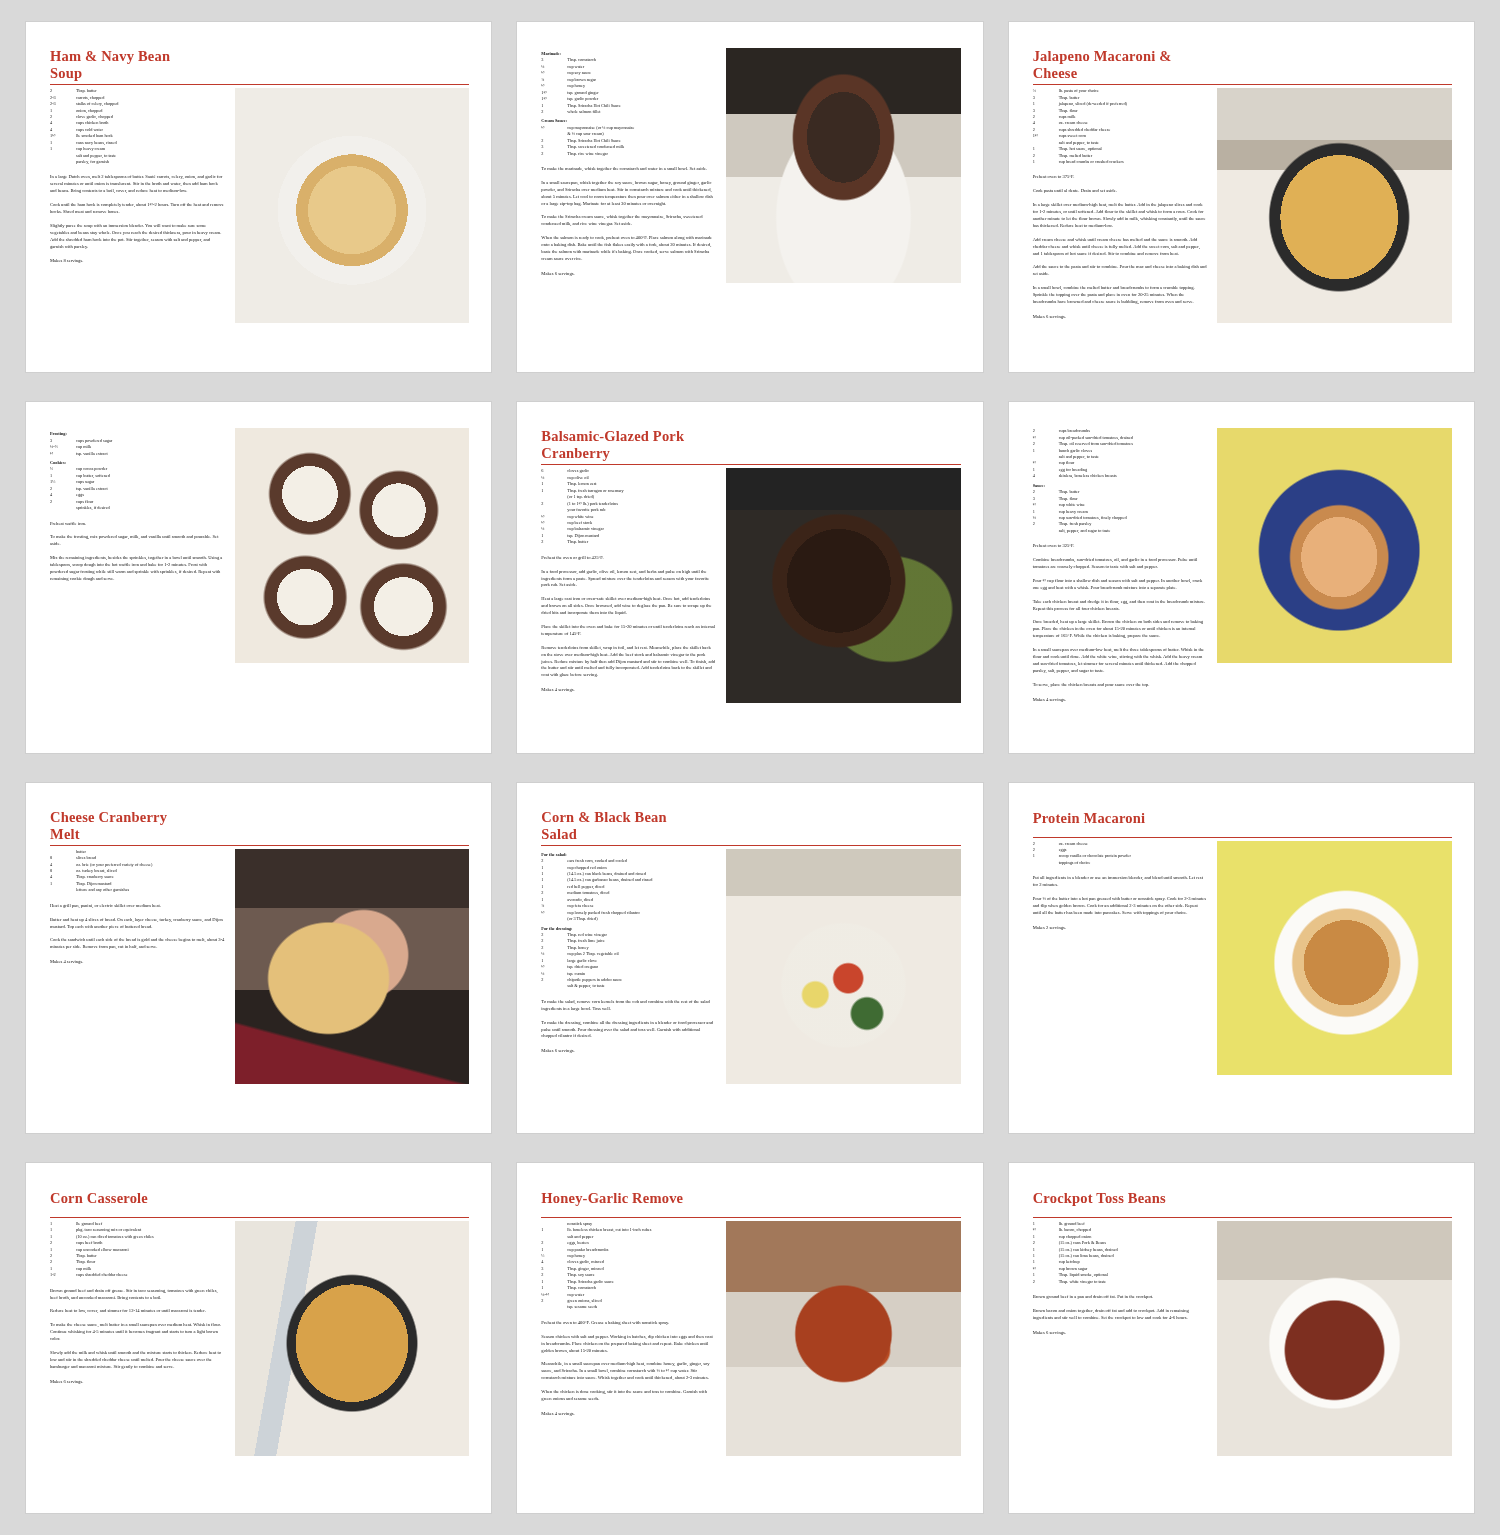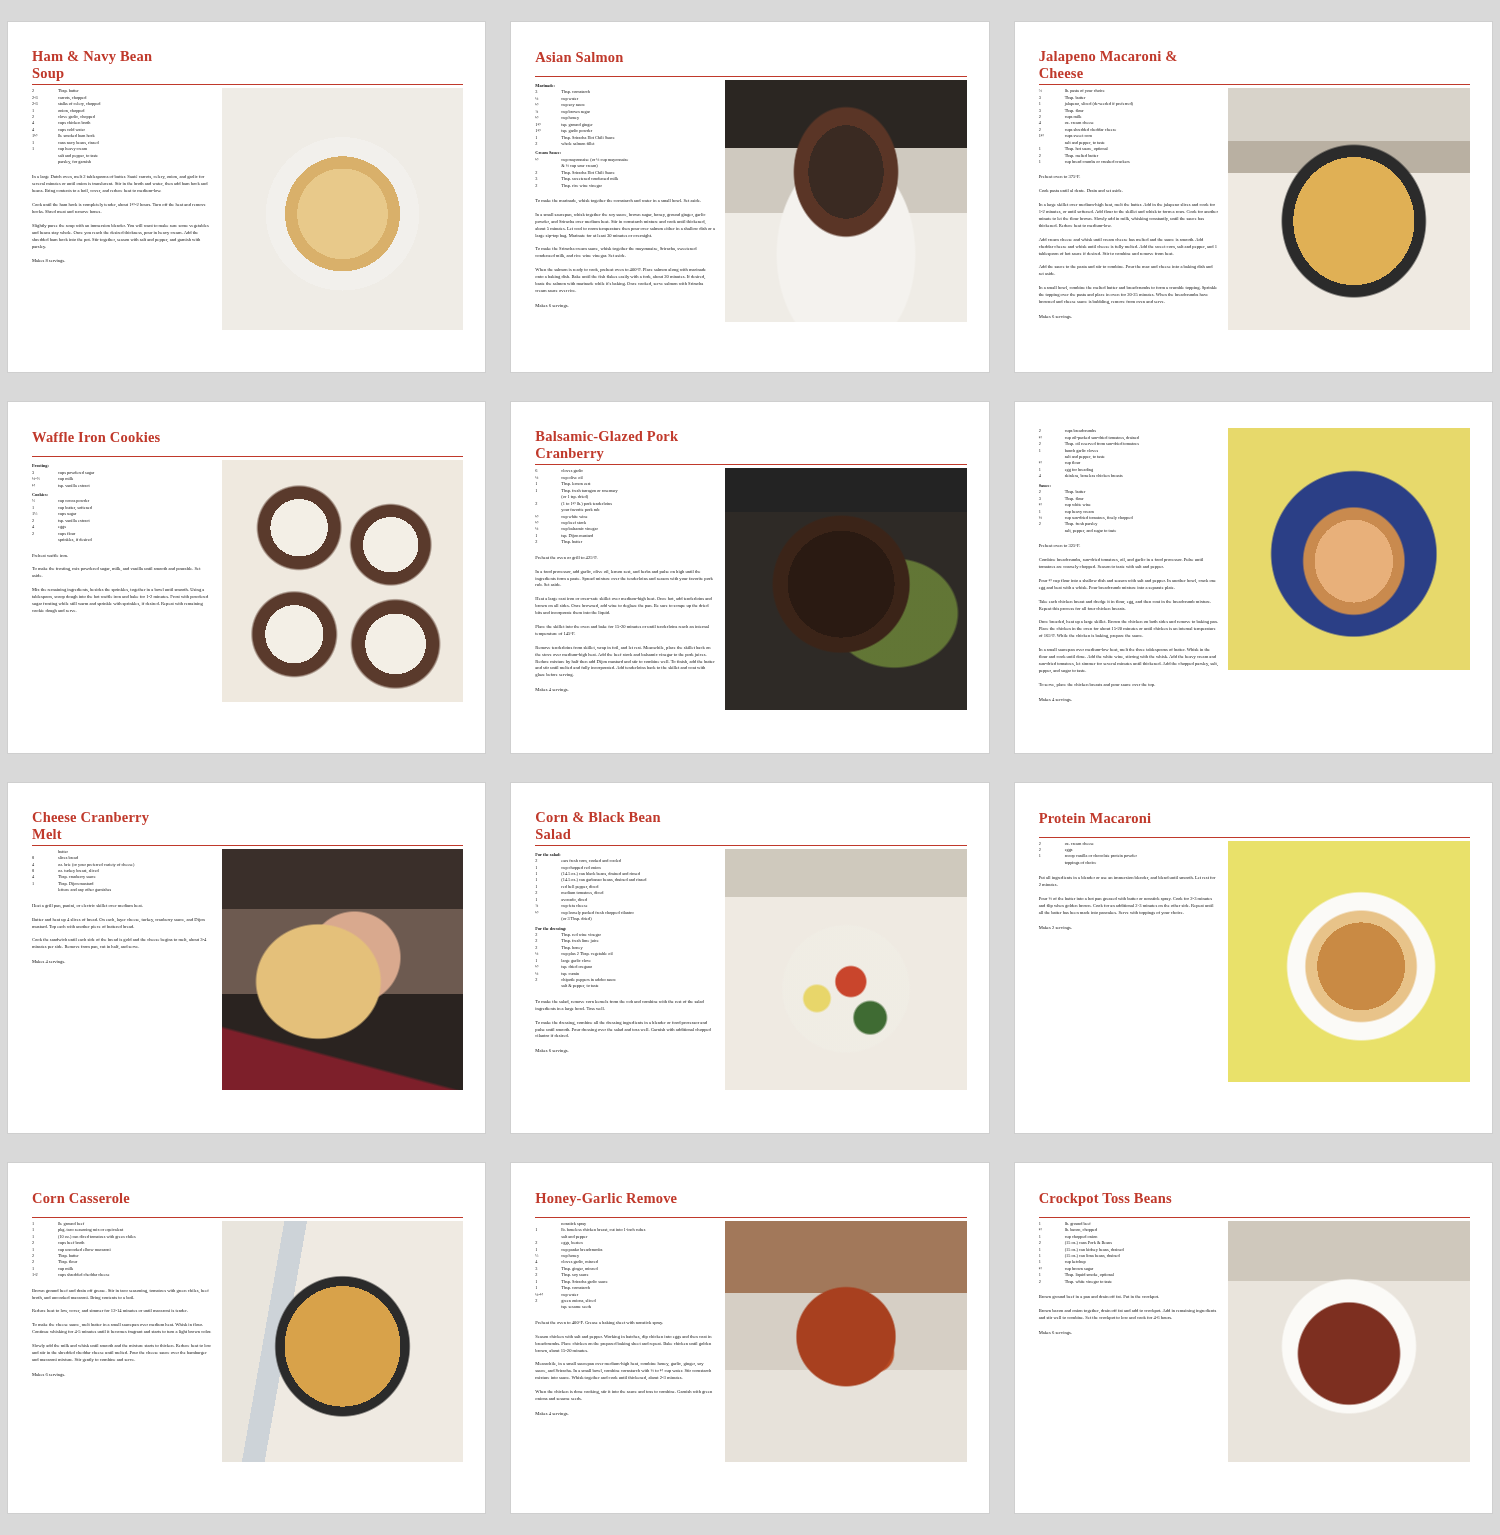--- a/index.html
+++ b/index.html
@@ -12,21 +12,21 @@
     height: 1535px;
     font-family: "Liberation Serif", serif;
     overflow: hidden;
   }
   .sheet {
     position: relative;
     width: 1500px;
     height: 1535px;
     background: #d9d9d9;
     box-sizing: border-box;
-    padding: 22px 8px;
+    padding: 22px 26px;
   }
   .grid {
     display: grid;
     grid-template-columns: repeat(3, 1fr);
     grid-template-rows: repeat(4, 1fr);
     column-gap: 26px;
     row-gap: 30px;
     width: 100%;
     height: 100%;
   }
@@ -270,21 +270,20 @@
           </div>
           <div class="steps">
             <p>In a large Dutch oven, melt 2 tablespoons of butter. Sauté carrots, celery, onion, and garlic for several minutes or until onion is translucent. Stir in the broth and water, then add ham hock and beans. Bring contents to a boil, cover, and reduce heat to medium-low.</p>
             <p>Cook until the ham hock is completely tender, about 1½-2 hours. Turn off the heat and remove hocks. Shred meat and remove bones.</p>
             <p>Slightly puree the soup with an immersion blender. You will want to make sure some vegetables and beans stay whole. Once you reach the desired thickness, pour in heavy cream. Add the shredded ham hock into the pot. Stir together, season with salt and pepper, and garnish with parsley.</p>
             <p class="makes">Makes 8 servings.</p>
           </div>
         </div>
       </div>
       <div class="card">
-        <div class="card-title-wrap"><span class="card-title">Asian Salmon</span><span class="title-rule"></span></div>
         <div class="card-body">
           <div class="photo">
             <div class="img ph-salmon"></div>
           </div>
           <div class="ing">
             <span class="sub">Marinade:</span>
             <span class="row">
               <span class="qty">3</span>
               <span class="item">Tbsp. cornstarch</span>
             </span>
@@ -412,21 +411,20 @@
             <p>Cook pasta until al dente. Drain and set aside.</p>
             <p>In a large skillet over medium-high heat, melt the butter. Add in the jalapeno slices and cook for 1-2 minutes, or until softened. Add flour to the skillet and whisk to form a roux. Cook for another minute to let the flour brown. Slowly add in milk, whisking constantly, until the sauce has thickened. Reduce heat to medium-low.</p>
             <p>Add cream cheese and whisk until cream cheese has melted and the sauce is smooth. Add cheddar cheese and whisk until cheese is fully melted. Add the sweet corn, salt and pepper, and 1 tablespoon of hot sauce if desired. Stir to combine and remove from heat.</p>
             <p>Add the sauce to the pasta and stir to combine. Pour the mac and cheese into a baking dish and set aside.</p>
             <p>In a small bowl, combine the melted butter and breadcrumbs to form a crumble topping. Sprinkle the topping over the pasta and place in oven for 20-25 minutes. When the breadcrumbs have browned and cheese sauce is bubbling, remove from oven and serve.</p>
             <p class="makes">Makes 6 servings.</p>
           </div>
         </div>
       </div>
       <div class="card">
-        <div class="card-title-wrap"><span class="card-title">Waffle Iron Cookies</span><span class="title-rule"></span></div>
         <div class="card-body">
           <div class="photo">
             <div class="img ph-waffle"></div>
           </div>
           <div class="ing">
             <span class="sub">Frosting:</span>
             <span class="row">
               <span class="qty">3</span>
               <span class="item">cups powdered sugar</span>
             </span>

